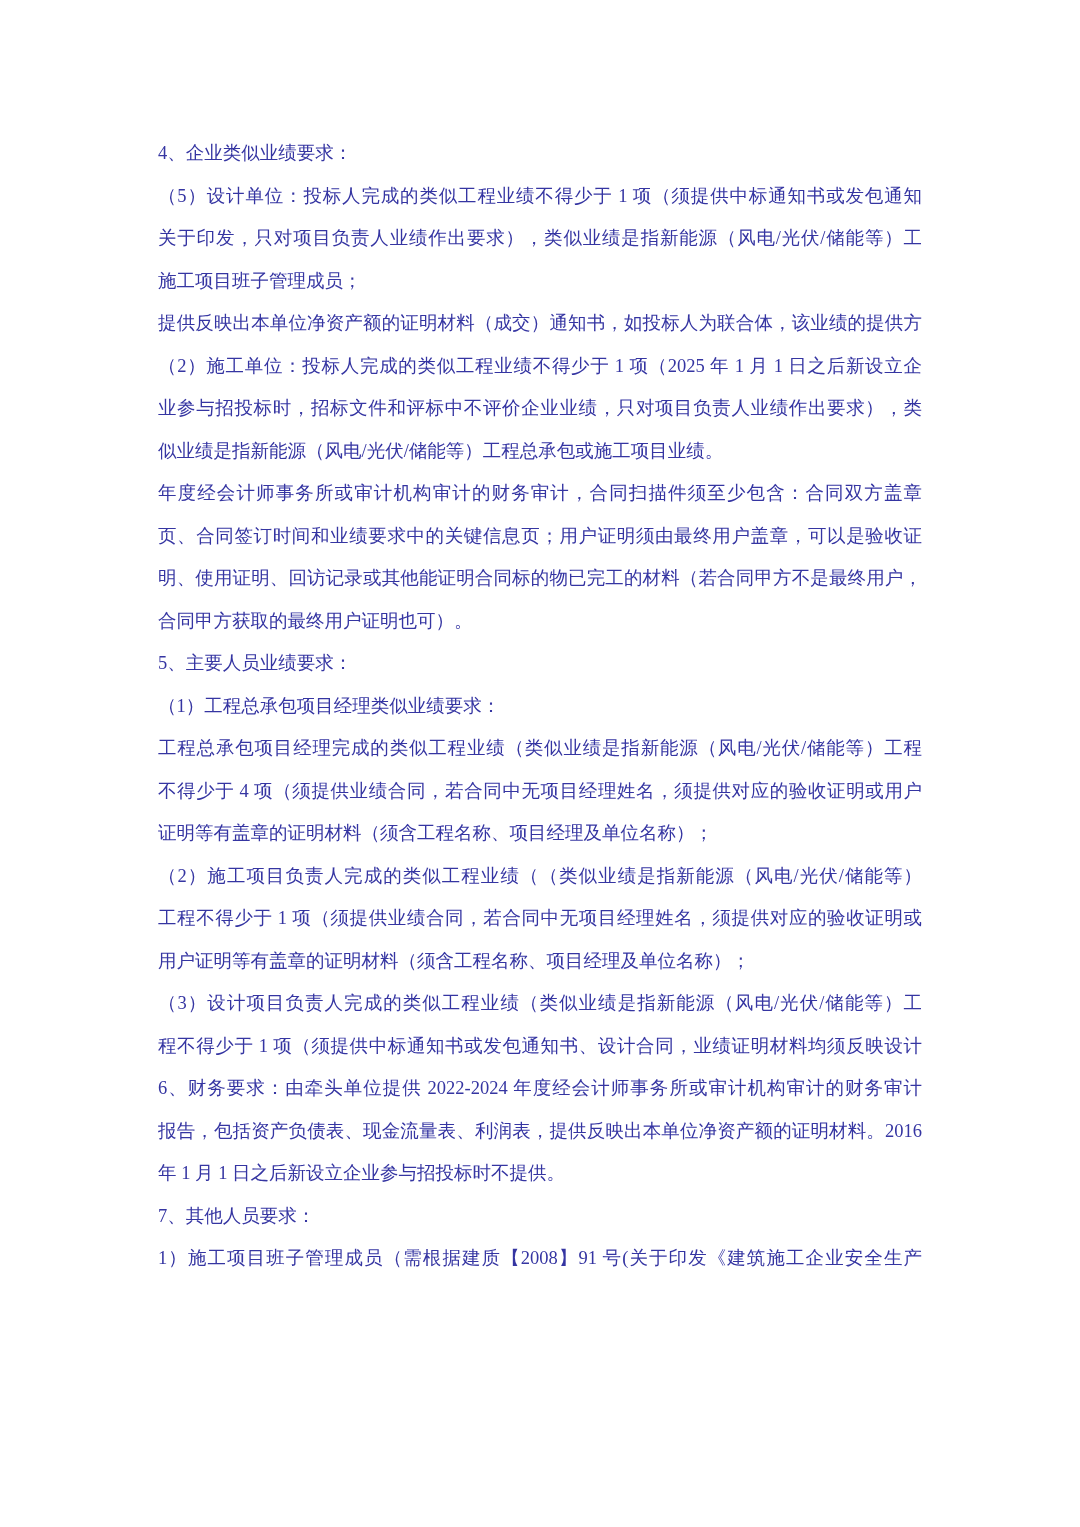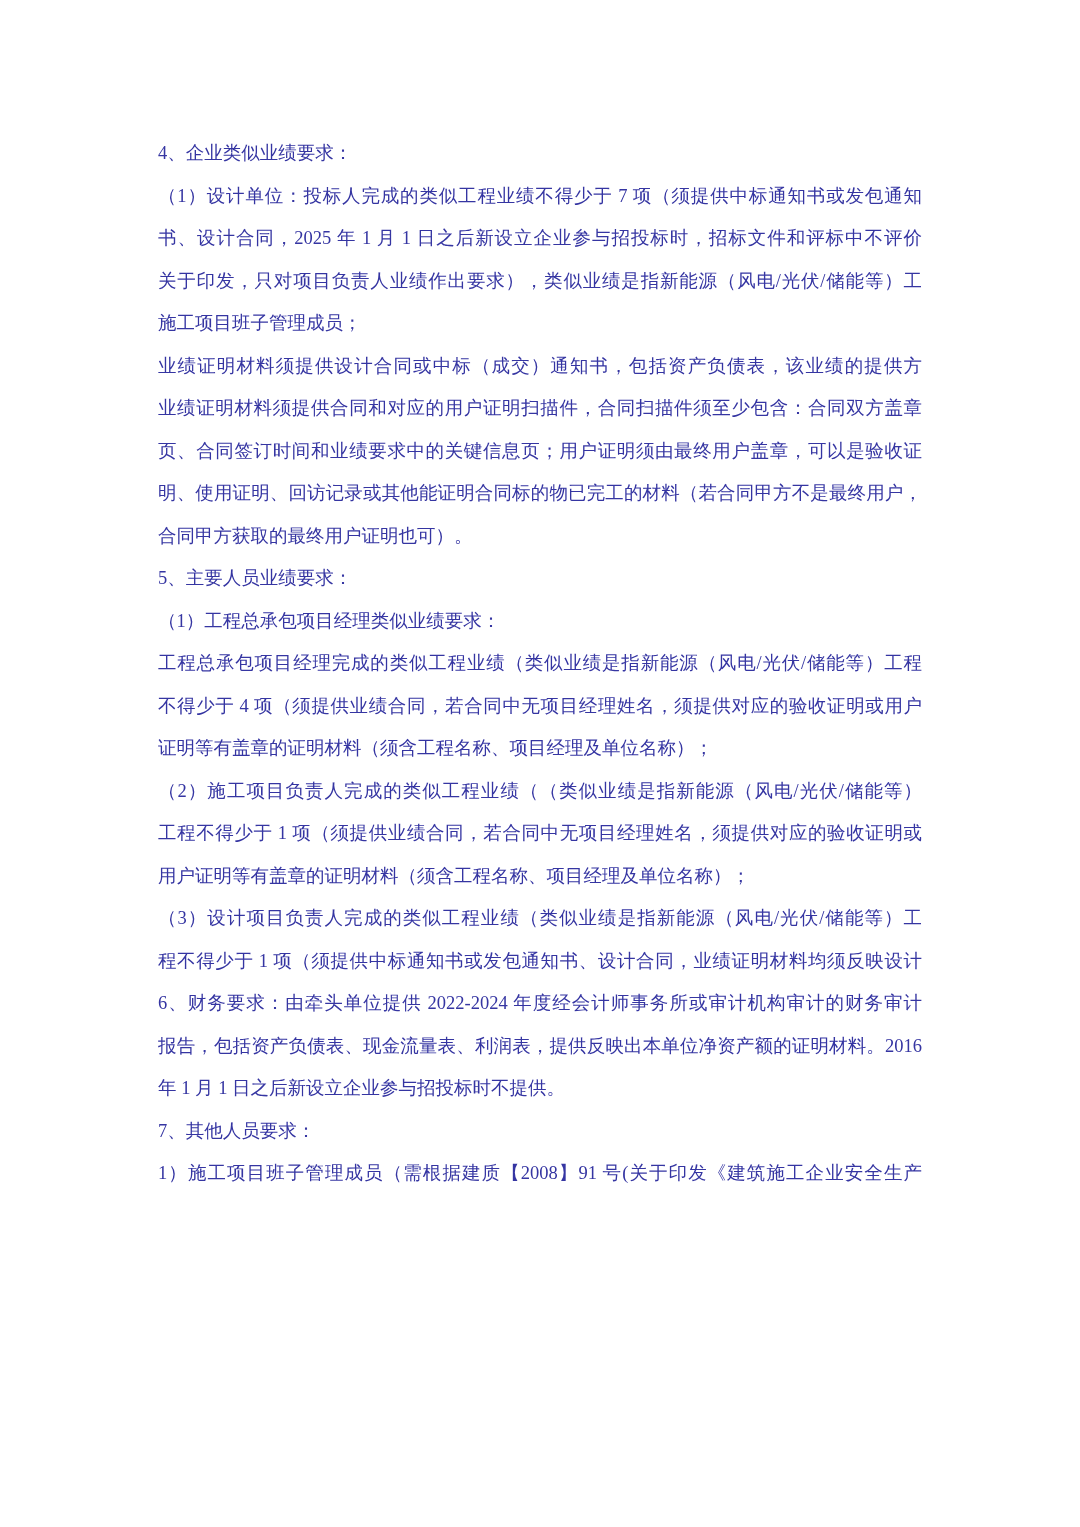--- a/index.html
+++ b/index.html
@@ -42,30 +42,34 @@
 </style>
 </head>
 <body>
 
 <div class="page" style="background: rgb(255, 255, 255);">
   <div class="body-text" style="color: rgb(53, 53, 162);">
       <div class="paragraph">
         <div class="line">4、企业类似业绩要求：</div>
       </div>
       <div class="paragraph">
-        <div class="line stretch">（1）设计单位：投标人完成的类似工程业绩不得少于 7 项（须提供中标通知书或发包通知</div>
-        <div class="line stretch">书、设计合同，2025 年 1 月 1 日之后新设立企业参与招投标时，招标文件和评标中不评价</div>
+        <div class="line stretch">（5）设计单位：投标人完成的类似工程业绩不得少于 1 项（须提供中标通知书或发包通知</div>
         <div class="line stretch">关于印发，只对项目负责人业绩作出要求），类似业绩是指新能源（风电/光伏/储能等）工</div>
         <div class="line">施工项目班子管理成员；</div>
       </div>
       <div class="paragraph">
-        <div class="line stretch">业绩证明材料须提供设计合同或中标（成交）通知书，包括资产负债表，该业绩的提供方</div>
+        <div class="line stretch">提供反映出本单位净资产额的证明材料（成交）通知书，如投标人为联合体，该业绩的提供方</div>
       </div>
       <div class="paragraph">
-        <div class="line stretch">业绩证明材料须提供合同和对应的用户证明扫描件，合同扫描件须至少包含：合同双方盖章</div>
+        <div class="line stretch">（2）施工单位：投标人完成的类似工程业绩不得少于 1 项（2025 年 1 月 1 日之后新设立企</div>
+        <div class="line stretch">业参与招投标时，招标文件和评标中不评价企业业绩，只对项目负责人业绩作出要求），类</div>
+        <div class="line">似业绩是指新能源（风电/光伏/储能等）工程总承包或施工项目业绩。</div>
+      </div>
+      <div class="paragraph">
+        <div class="line stretch">年度经会计师事务所或审计机构审计的财务审计，合同扫描件须至少包含：合同双方盖章</div>
         <div class="line stretch">页、合同签订时间和业绩要求中的关键信息页；用户证明须由最终用户盖章，可以是验收证</div>
         <div class="line stretch">明、使用证明、回访记录或其他能证明合同标的物已完工的材料（若合同甲方不是最终用户，</div>
         <div class="line">合同甲方获取的最终用户证明也可）。</div>
       </div>
       <div class="paragraph">
         <div class="line">5、主要人员业绩要求：</div>
       </div>
       <div class="paragraph">
         <div class="line">（1）工程总承包项目经理类似业绩要求：</div>
       </div>

